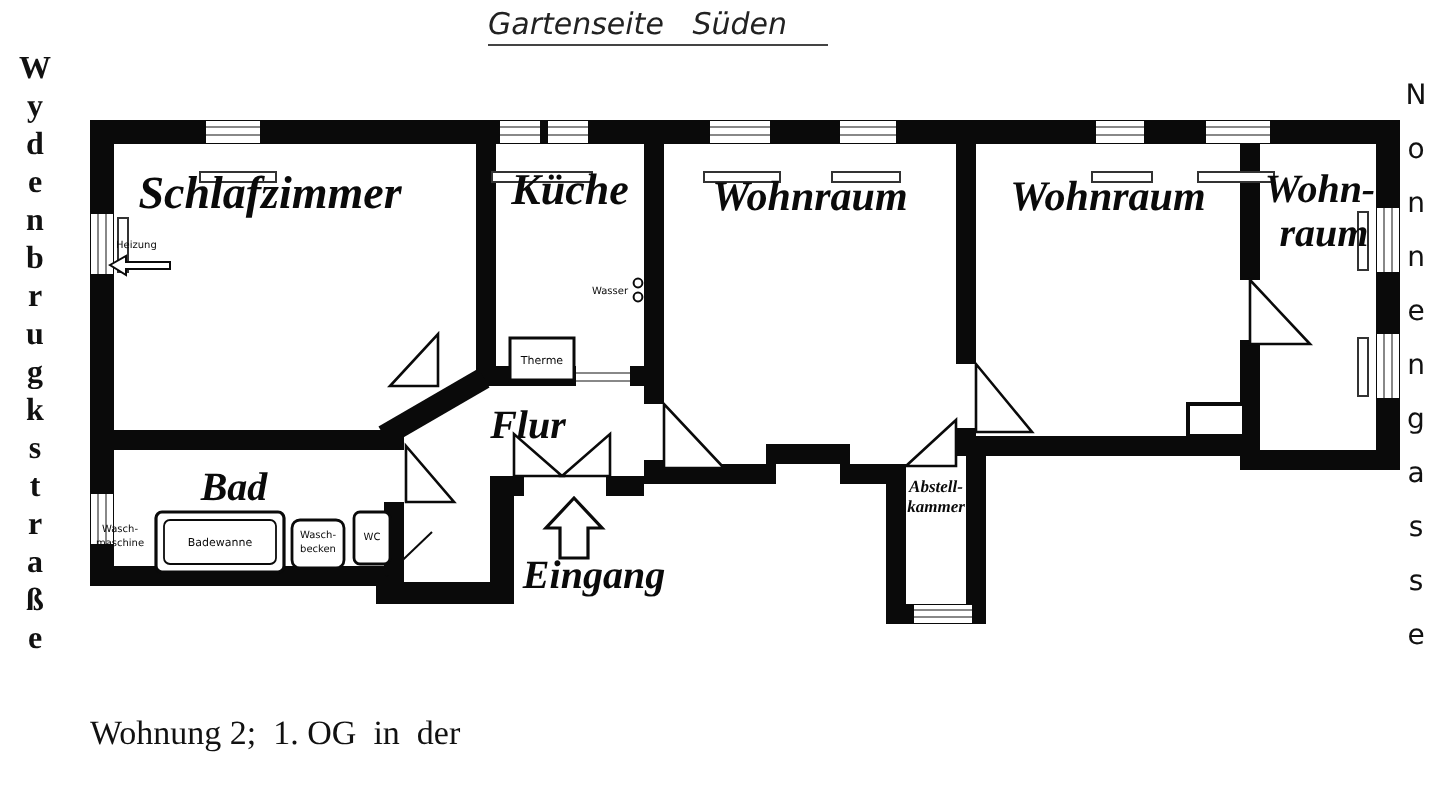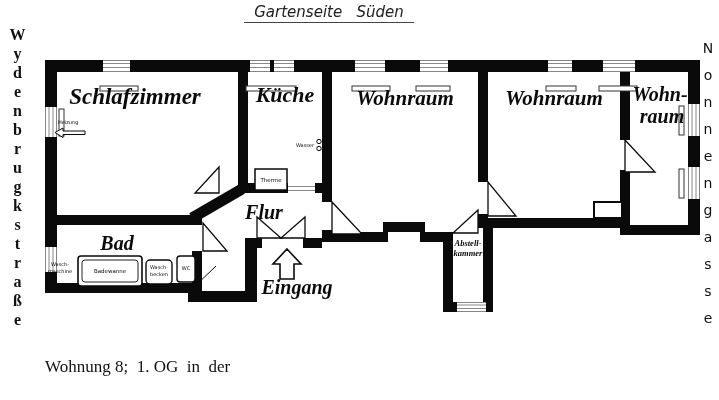--- a/index.html
+++ b/index.html
@@ -1,18 +1,18 @@
 <!DOCTYPE html>
 <html><head>
 <meta charset="utf-8">
 <style>
   html,body{margin:0;padding:0;background:#fff;}
   .stage{position:relative;width:719px;height:400px;background:#ffffff;overflow:hidden;
          font-family:"Liberation Serif",serif;}
-  .title{position:absolute;left:244px;top:3px;width:170px;text-align:center;
+  .title{position:absolute;left:244px;top:3px;width:170px;
          font-family:"DejaVu Sans",sans-serif;font-style:italic;font-size:15px;color:#222;
          border-bottom:1.5px solid #444;padding-bottom:1px;white-space:pre;}
   .street{position:absolute;writing-mode:vertical-rl;text-orientation:upright;color:#111;}
   .street-left{left:8px;top:26px;font-family:"Liberation Serif",serif;font-weight:bold;
          font-size:16px;letter-spacing:2px;}
   .street-right{left:700px;top:40px;font-family:"DejaVu Sans",sans-serif;
          font-size:14px;letter-spacing:11px;}
   .caption{position:absolute;left:45px;top:312px;font-size:17px;line-height:22px;
          color:#111;white-space:pre;}
   svg{position:absolute;left:0;top:0;}
@@ -208,16 +208,16 @@
       <text class="room" x="662" y="123" font-size="20" text-anchor="middle">raum</text>
       <text class="room" x="117" y="250" font-size="20" text-anchor="middle">Bad</text>
       <text class="room" x="264" y="219" font-size="20" text-anchor="middle">Flur</text>
       <text class="room" x="297" y="294" font-size="20" text-anchor="middle">Eingang</text>
       <text class="room" x="468" y="246" font-size="8.5" text-anchor="middle">Abstell-</text>
       <text class="room" x="468" y="256" font-size="8.5" text-anchor="middle">kammer</text>
     </g>
   </svg>
 
   <div class="caption">
-    <div>Wohnung 8;  1. OG  in  der</div>
+    <div>Wohnung 2;  1. OG  in  der</div>
     
   </div>
 </div>
 
 </body></html>

